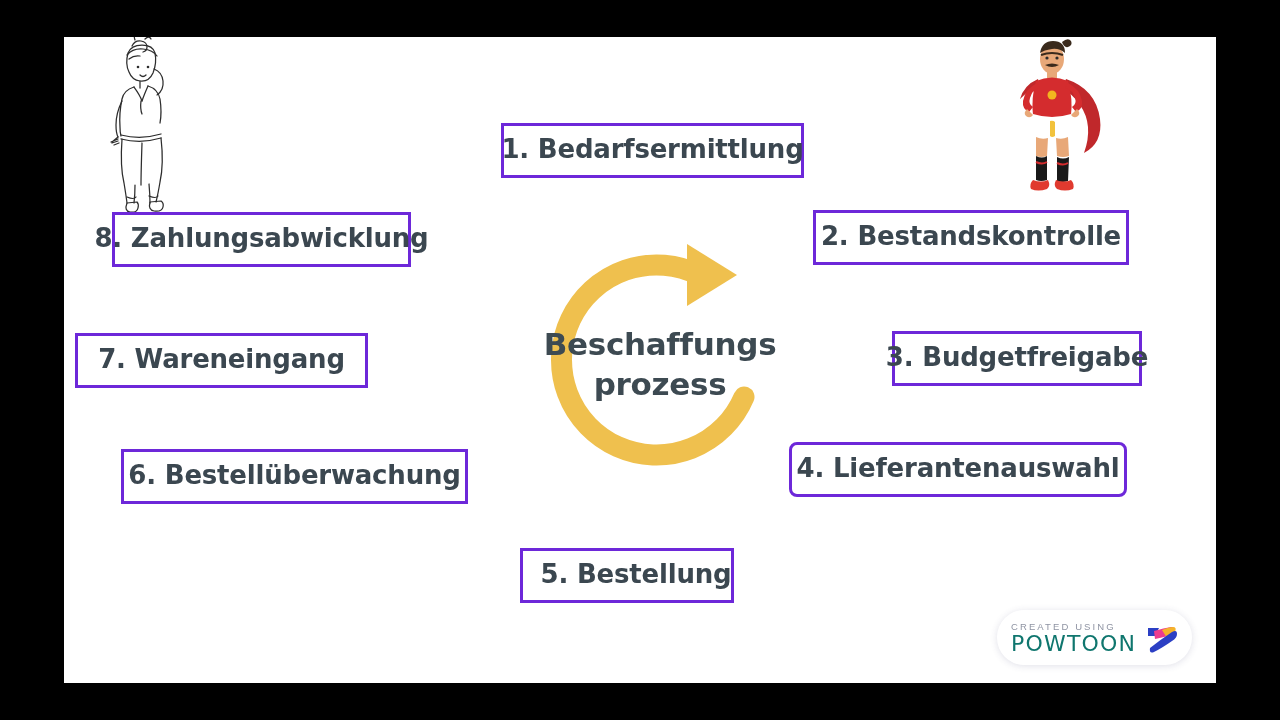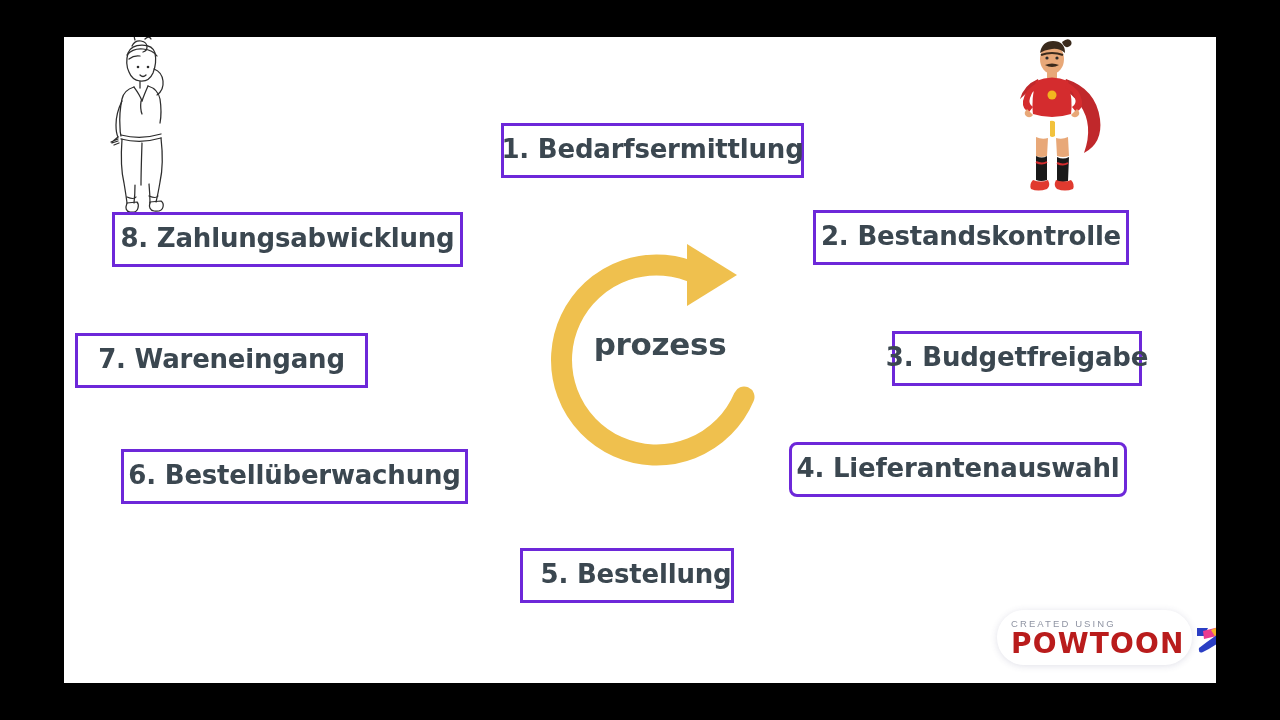--- a/index.html
+++ b/index.html
@@ -52,21 +52,21 @@
   }
 
   
   #step-1 { left: 437px; top: 86px;  width: 303px; height: 55px; }
   #step-2 { left: 749px; top: 173px; width: 316px; height: 55px; }
   #step-3 { left: 828px; top: 294px; width: 250px; height: 55px; }
   #step-4 { left: 725px; top: 405px; width: 338px; height: 55px; border-radius: 8px; }
   #step-5 { left: 456px; top: 511px; width: 214px; height: 55px; padding-left: 32px; }
   #step-6 { left: 57px;  top: 412px; width: 347px; height: 55px; }
   #step-7 { left: 11px;  top: 296px; width: 293px; height: 55px; }
-  #step-8 { left: 48px;  top: 175px; width: 351px; height: 55px; }
+  #step-8 { left: 48px;  top: 175px; width: 299px; height: 55px; }
 
   
   #cycle {
     position: absolute;
     left: 430px;
     top: 155px;
     width: 330px;
     height: 330px;
   }
   #cycle svg { display: block; width: 330px; height: 330px; }
@@ -122,24 +122,24 @@
   #powtoon-created {
     font-family: Liberation Sans, sans-serif;
     font-size: 9.5px;
     letter-spacing: 2.1px;
     color: #8f94a3;
     font-weight: normal;
     margin-bottom: 1px;
   }
   #powtoon-name {
     font-family: "DejaVu Sans", sans-serif;
-    font-size: 28px;
-    font-weight: bold;
+    font-size: 22px;
+    font-weight: normal;
     letter-spacing: 1.2px;
-    color: #b91c1c;
+    color: #0f766e;
     line-height: 1;
   }
   #powtoon-logo {
     width: 38px;
     height: 38px;
     margin-left: 6px;
     flex: 0 0 auto;
   }
   #powtoon-logo svg { display: block; width: 38px; height: 38px; }
 </style>
@@ -248,20 +248,21 @@
       <svg viewBox="0 0 330 330">
 
         <path d="M250 205
                  A 95 95 0 1 1 205 83" fill="none" stroke="#efc04e" stroke-width="21" stroke-linecap="round"></path>
 
         <path d="M193 52 L243 83 L193 114 L193 95 L193 71 Z" fill="#efc04e"></path>
       </svg>
     </div>
 
     <div id="cycle-title">
+      <span class="ln">Beschaffungs</span>
       <span class="ln">prozess</span>
     </div>
 
     <div class="step-box" id="step-1">
       <span class="step-label">1. Bedarfsermittlung</span>
     </div>
     <div class="step-box" id="step-2">
       <span class="step-label">2. Bestandskontrolle</span>
     </div>
     <div class="step-box" id="step-3">

